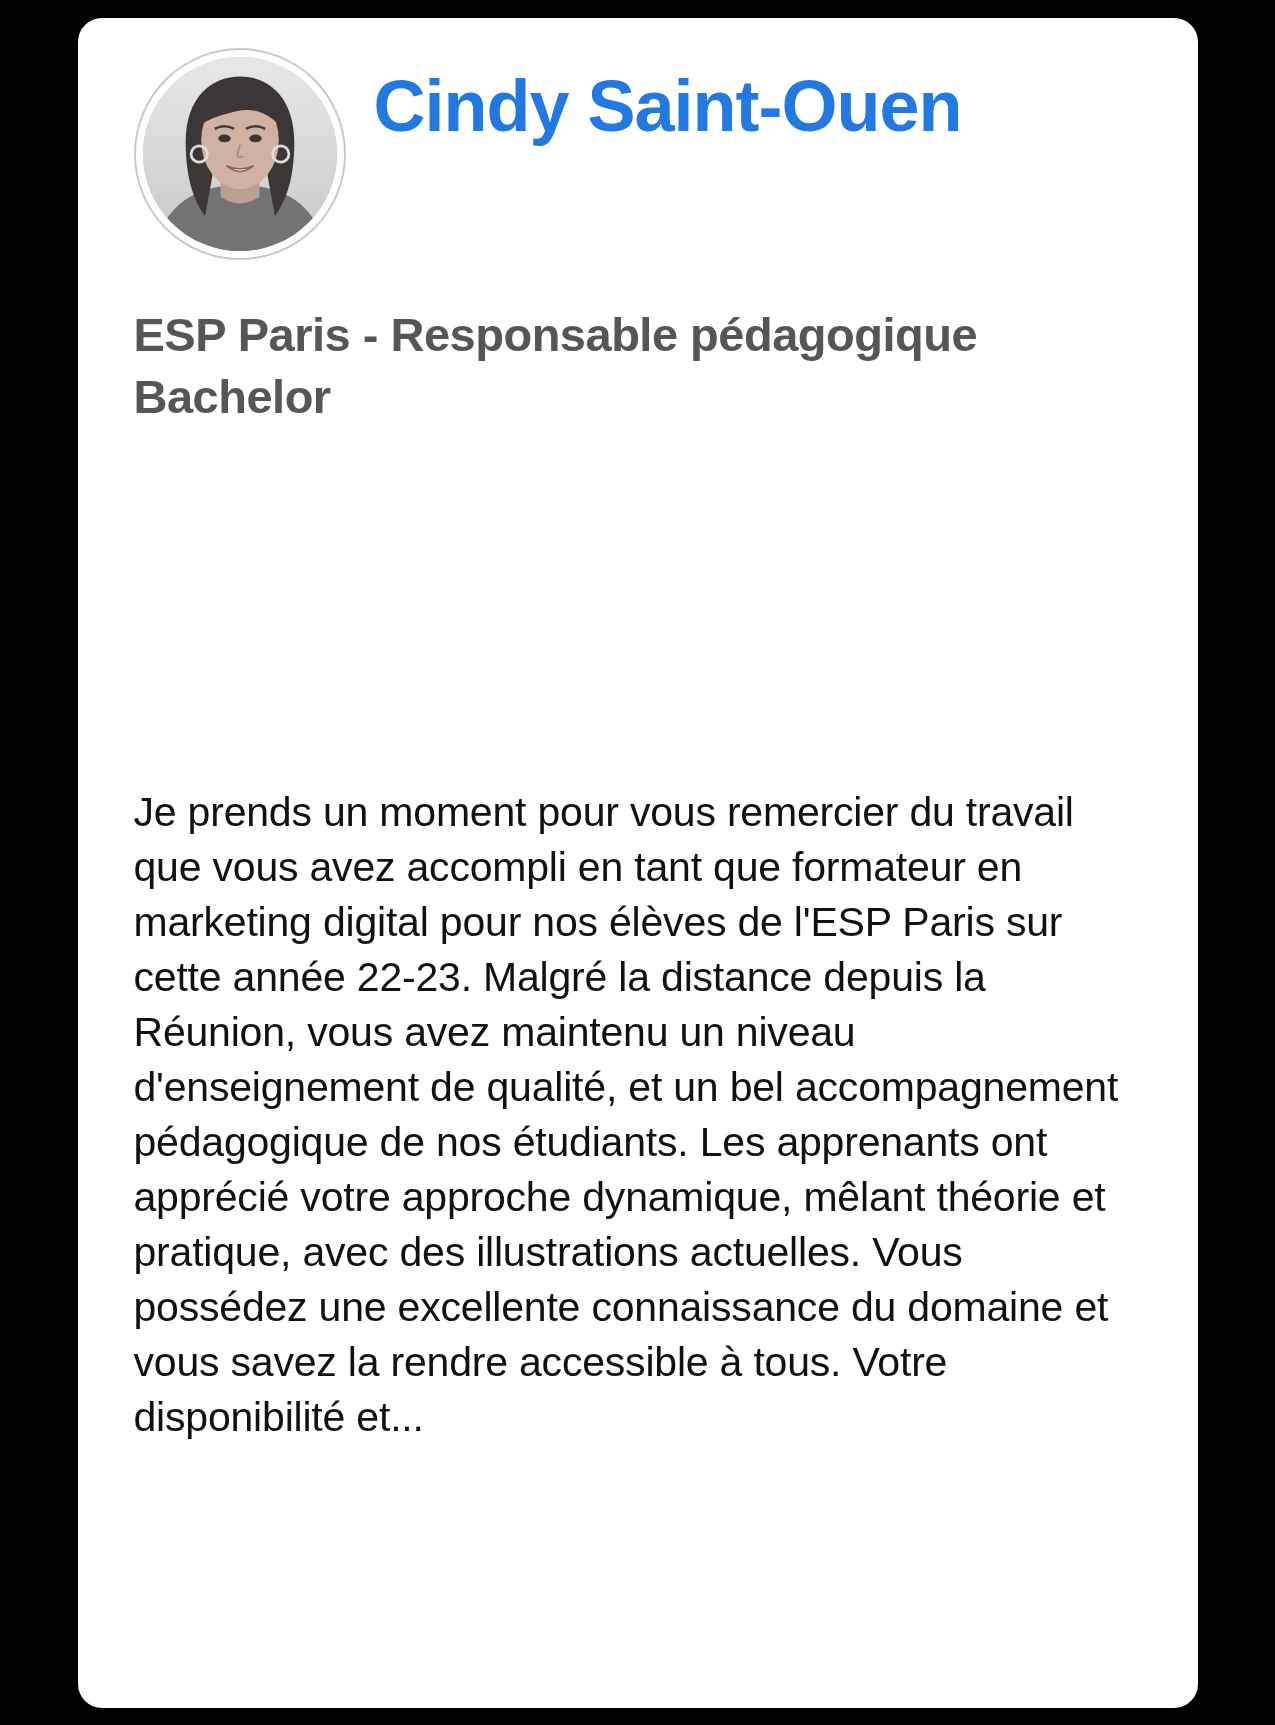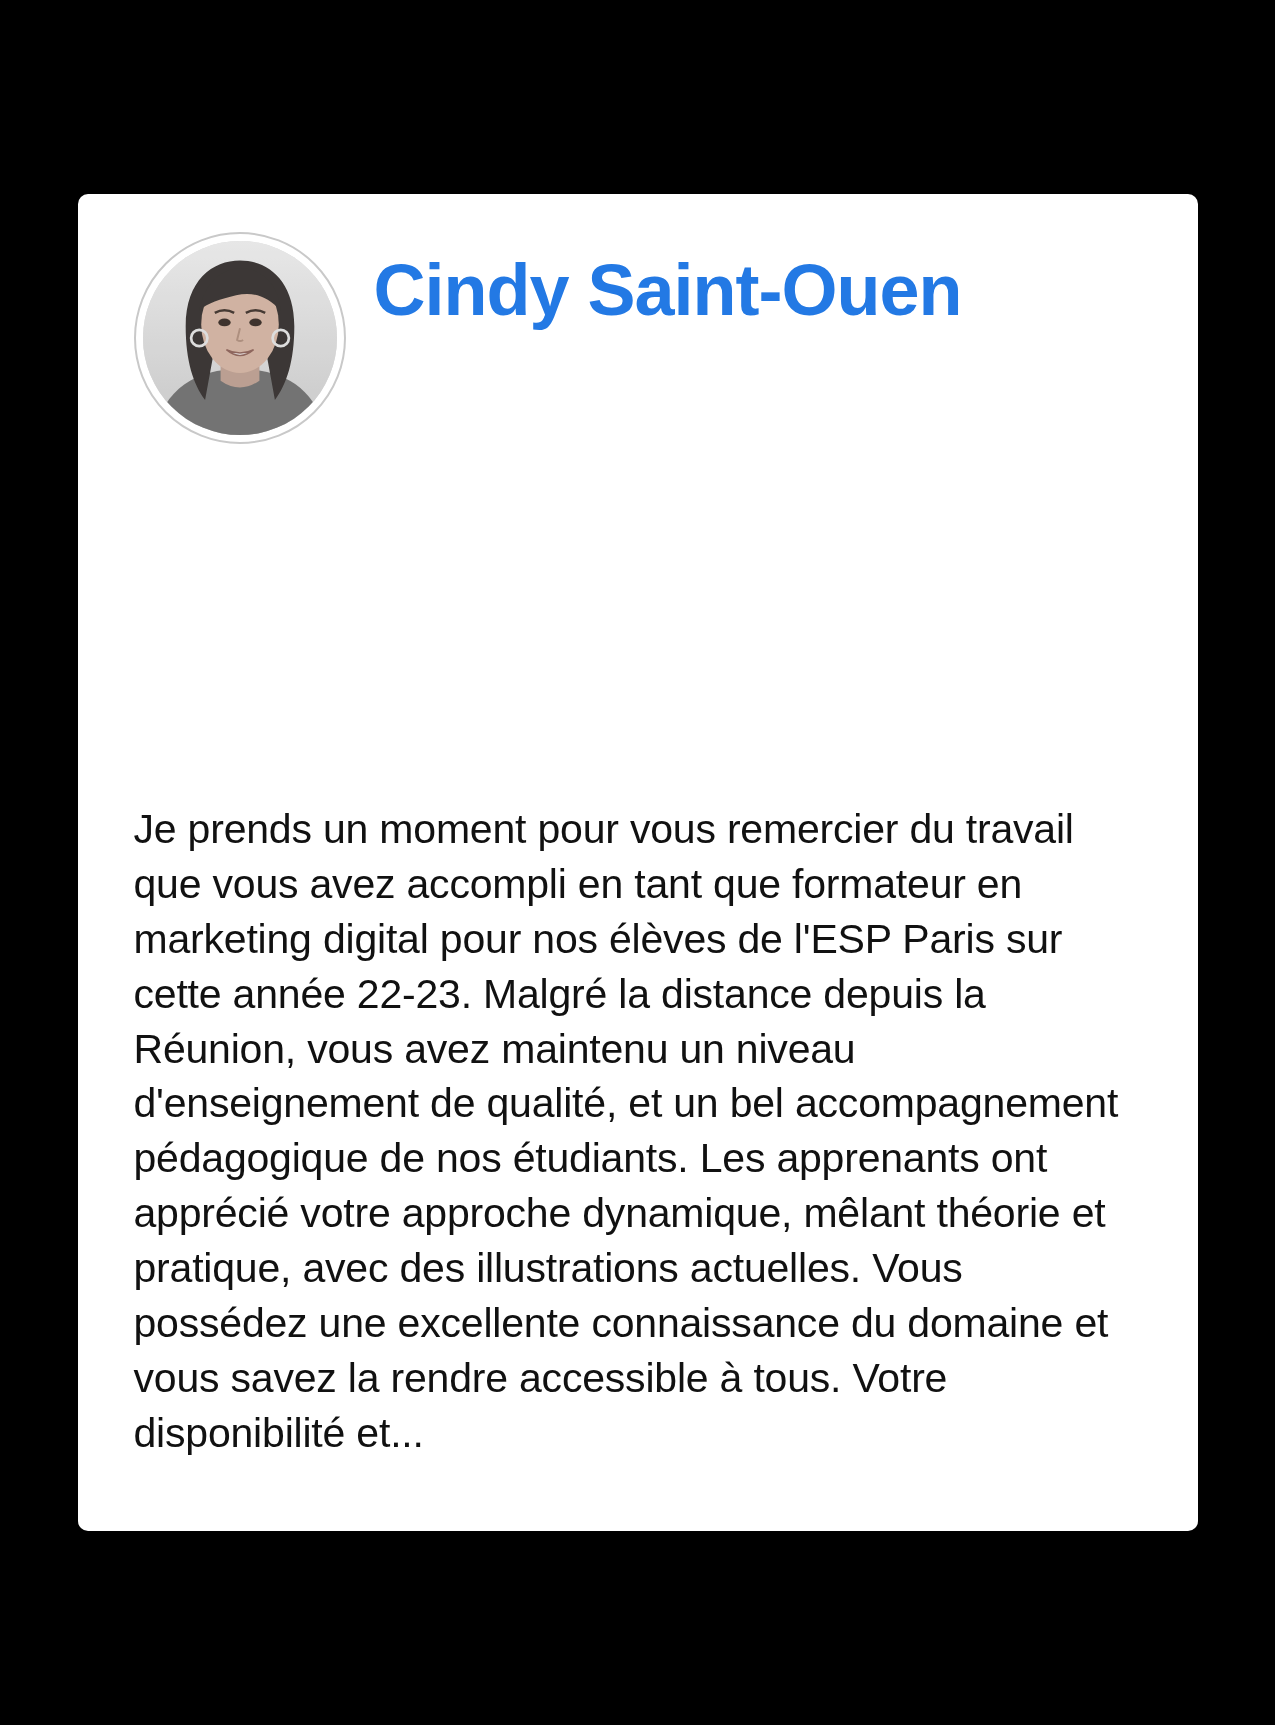--- a/index.html
+++ b/index.html
@@ -20,25 +20,25 @@
     background: #000000;
     display: flex;
     align-items: center;
     justify-content: center;
     box-sizing: border-box;
     padding: 14px 26px;
   }
 
   .card {
     background: #ffffff;
-    border-radius: 10px;
+    border-radius: 24px;
     width: 1120px;
-    height: 1337px;
+    height: 1690px;
     box-sizing: border-box;
-    padding: 32px 56px 40px 56px;
+    padding: 24px 56px 40px 56px;
     position: relative;
     display: flex;
     flex-direction: column;
   }
 
   
   .header {
     display: flex;
     align-items: flex-start;
     gap: 28px;
@@ -138,20 +138,21 @@
             <circle cx="29" cy="50" r="4.2" fill="none" stroke="#e6e6e6" stroke-width="1.4"></circle>
             <circle cx="71" cy="50" r="4.2" fill="none" stroke="#e6e6e6" stroke-width="1.4"></circle>
             <rect x="0" y="0" width="100" height="100" fill="#9a9a9a" opacity="0.12"></rect>
           </svg>
         </div>
       </div>
 
       <div class="name">Cindy Saint-Ouen</div>
     </div>
 
+    <div class="subtitle">ESP Paris - Responsable pédagogique Bachelor</div>
 
     <div class="body-text">
       <div style="height:42px"></div>
       <div>Je prends un moment pour vous remercier du travail que vous avez accompli en tant que formateur en marketing digital pour nos élèves de l'ESP Paris sur cette année 22-23. Malgré la distance depuis la Réunion, vous avez maintenu un niveau d'enseignement de qualité, et un bel accompagnement pédagogique de nos étudiants. Les apprenants ont apprécié votre approche dynamique, mêlant théorie et pratique, avec des illustrations actuelles. Vous possédez une excellente connaissance du domaine et vous savez la rendre accessible à tous. Votre disponibilité et...</div>
     </div>
 
   </div>
 </div>
 
 </body></html>

